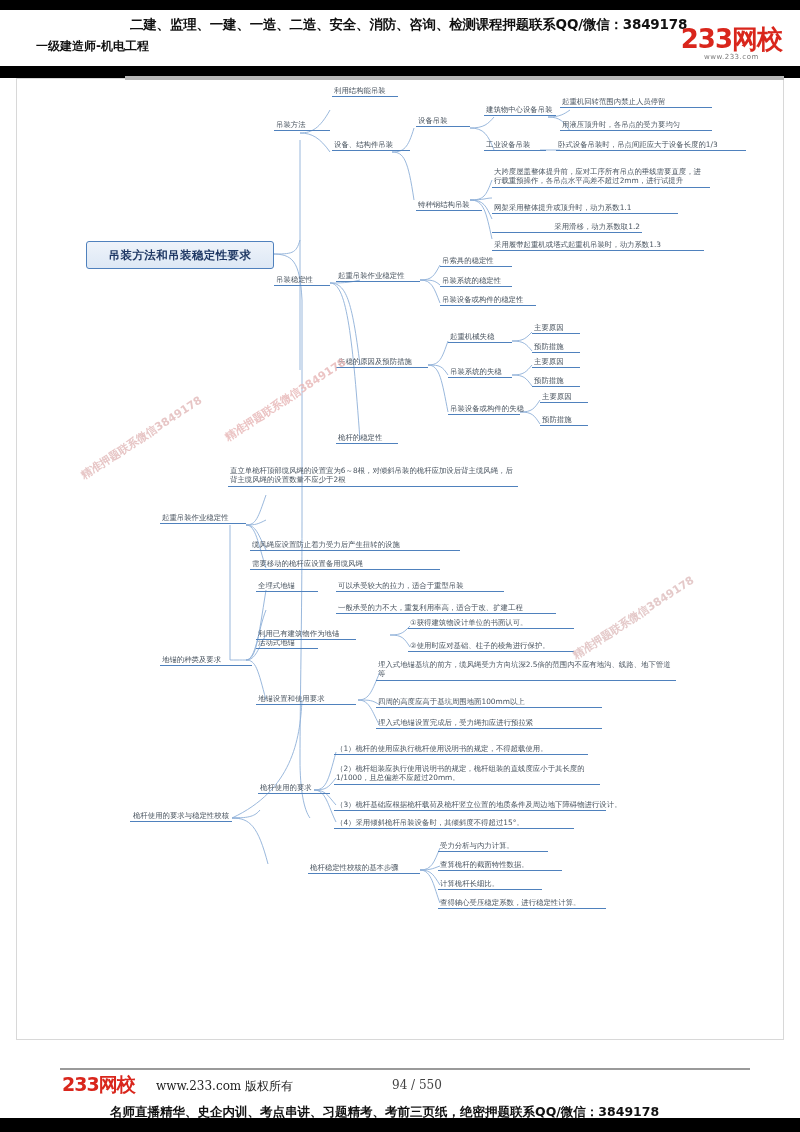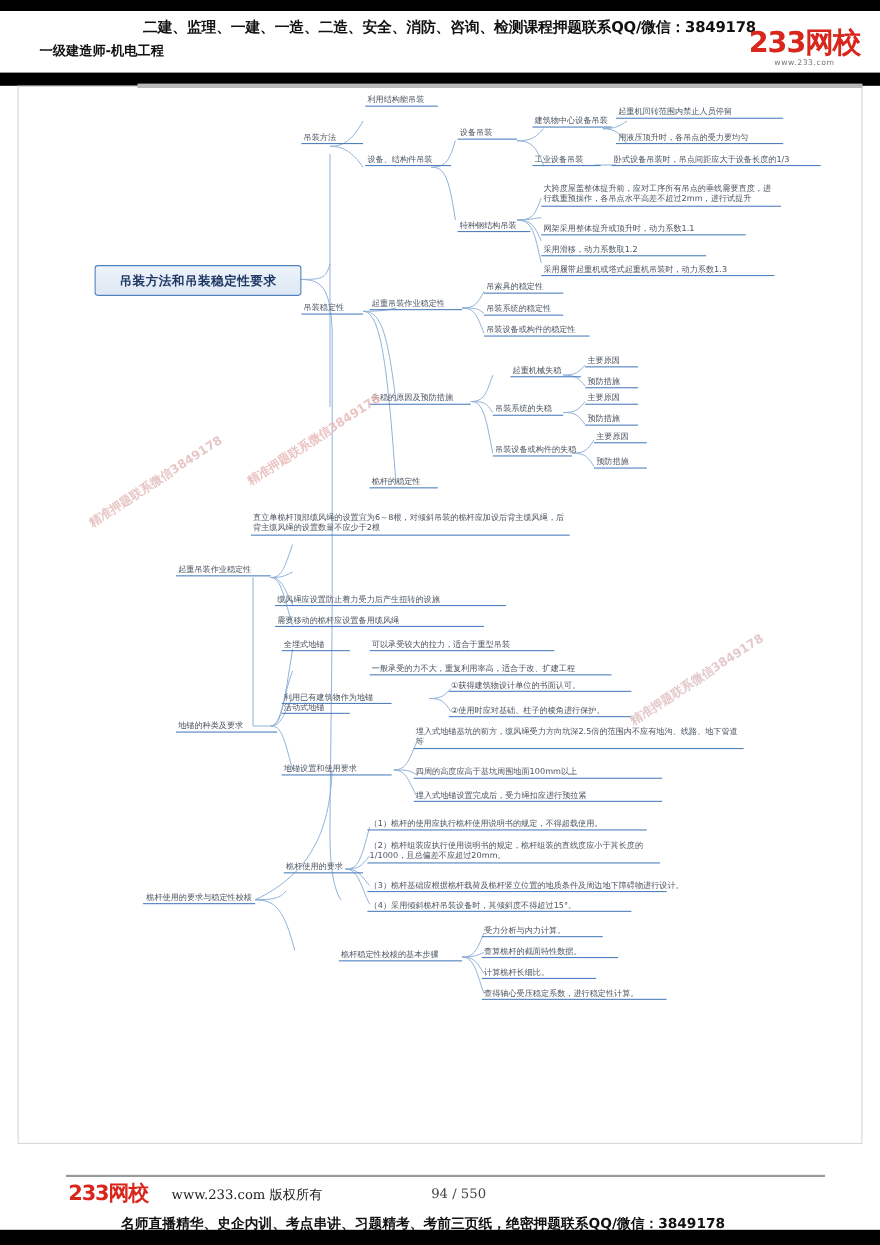--- a/index.html
+++ b/index.html
@@ -194,31 +194,31 @@
   <div class="node" style="left:416px;top:116px;width:54px;">设备吊装</div>
   <div class="node" style="left:484px;top:105px;width:72px;">建筑物中心设备吊装</div>
   <div class="node" style="left:560px;top:97px;width:152px;">起重机回转范围内禁止人员停留</div>
   <div class="node" style="left:560px;top:120px;width:152px;">用液压顶升时，各吊点的受力要均匀</div>
   <div class="node" style="left:484px;top:140px;width:62px;">工业设备吊装</div>
   <div class="node" style="left:556px;top:140px;width:190px;">卧式设备吊装时，吊点间距应大于设备长度的1/3</div>
 
   <div class="node" style="left:416px;top:200px;width:66px;">特种钢结构吊装</div>
   <div class="node wrap" style="left:492px;top:167px;width:218px;">大跨度屋盖整体提升前，应对工序所有吊点的垂线需要直度，进行载重预操作，各吊点水平高差不超过2mm，进行试提升</div>
   <div class="node" style="left:492px;top:203px;width:186px;">网架采用整体提升或顶升时，动力系数1.1</div>
-  <div class="node" style="left:492px;top:222px;width:150px;">采用滑移，动力系数取1.2</div>
+  <div class="node" style="left:492px;top:222px;width:150px;text-align:right;">采用滑移，动力系数取1.2</div>
   <div class="node" style="left:492px;top:240px;width:212px;">采用履带起重机或塔式起重机吊装时，动力系数1.3</div>
 
   <div class="node" style="left:274px;top:275px;width:56px;">吊装稳定性</div>
   <div class="node" style="left:336px;top:271px;width:84px;">起重吊装作业稳定性</div>
   <div class="node" style="left:440px;top:256px;width:72px;">吊索具的稳定性</div>
   <div class="node" style="left:440px;top:276px;width:72px;">吊装系统的稳定性</div>
   <div class="node" style="left:440px;top:295px;width:96px;">吊装设备或构件的稳定性</div>
 
   <div class="node" style="left:336px;top:357px;width:92px;">失稳的原因及预防措施</div>
-  <div class="node" style="left:464px;top:332px;width:64px;">起重机械失稳</div>
+  <div class="node" style="left:448px;top:332px;width:64px;">起重机械失稳</div>
   <div class="node" style="left:532px;top:323px;width:48px;">主要原因</div>
   <div class="node" style="left:532px;top:342px;width:48px;">预防措施</div>
   <div class="node" style="left:448px;top:367px;width:64px;">吊装系统的失稳</div>
   <div class="node" style="left:532px;top:357px;width:48px;">主要原因</div>
   <div class="node" style="left:532px;top:376px;width:48px;">预防措施</div>
   <div class="node" style="left:448px;top:404px;width:72px;">吊装设备或构件的失稳</div>
   <div class="node" style="left:540px;top:392px;width:48px;">主要原因</div>
   <div class="node" style="left:540px;top:415px;width:48px;">预防措施</div>
 
   <div class="node" style="left:336px;top:433px;width:62px;">桅杆的稳定性</div>

